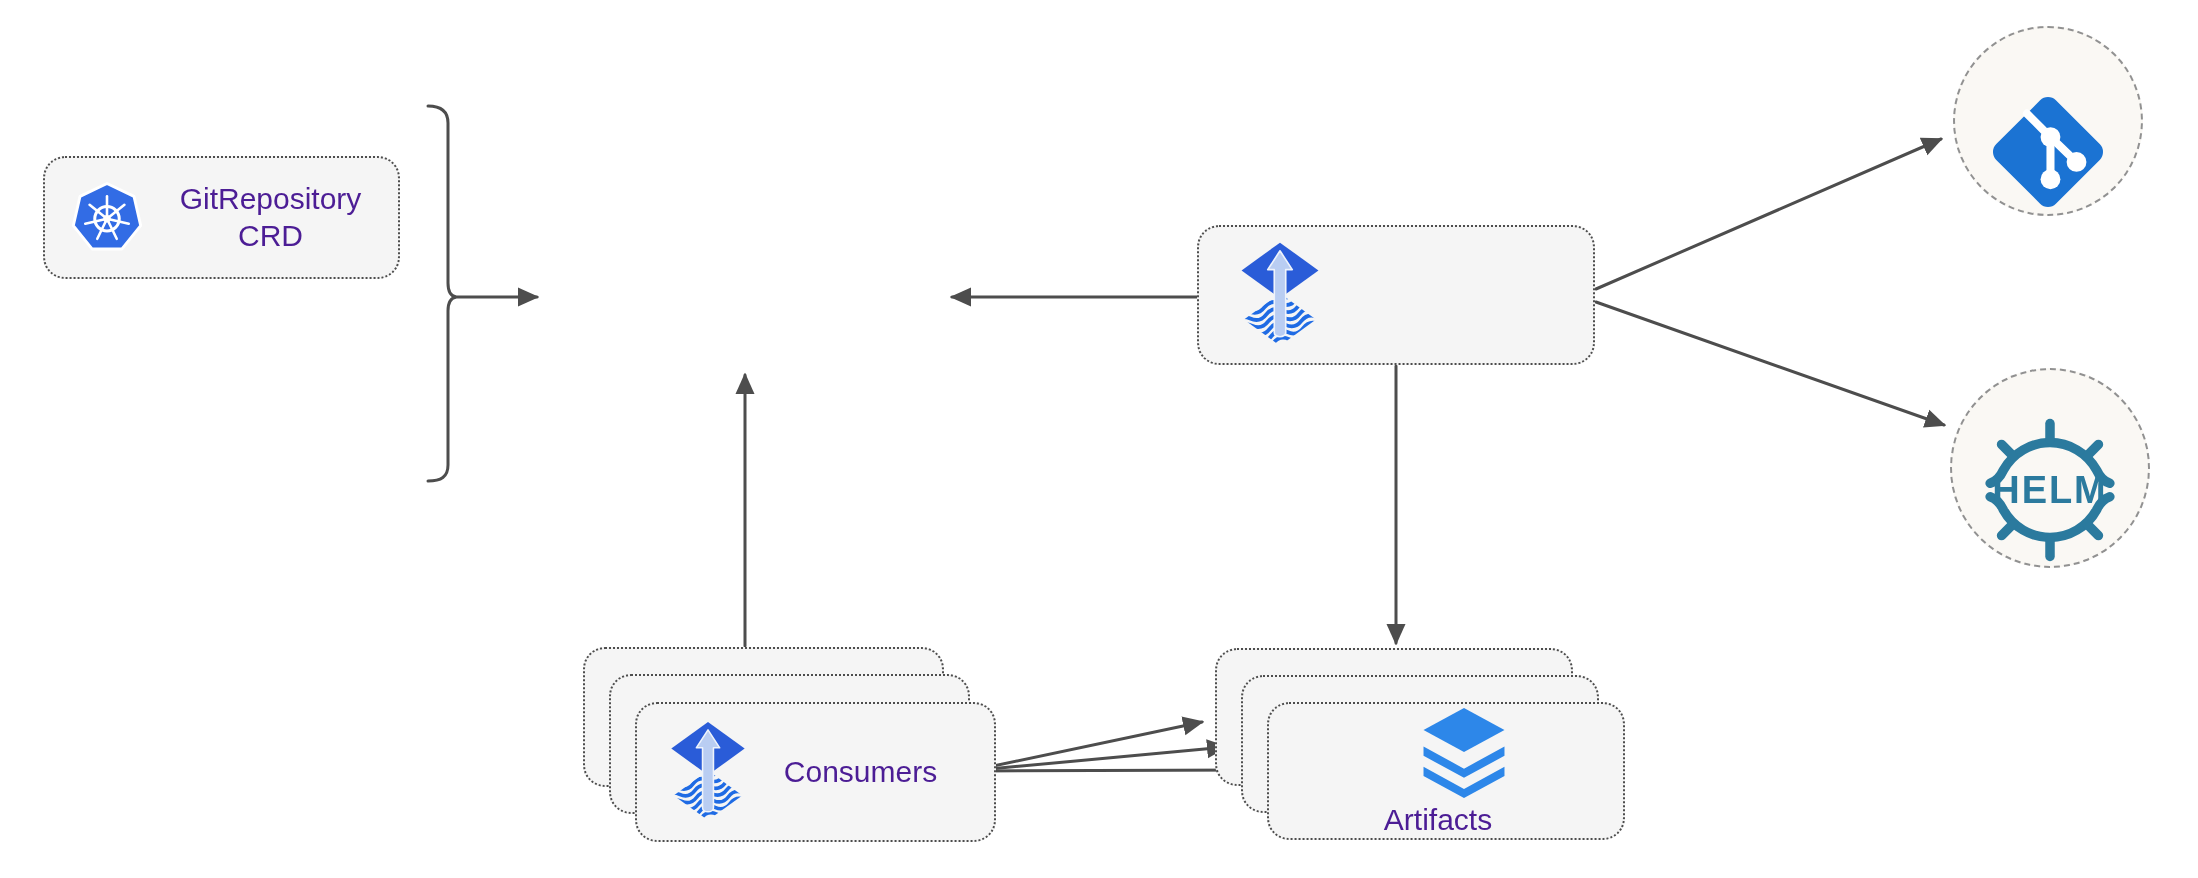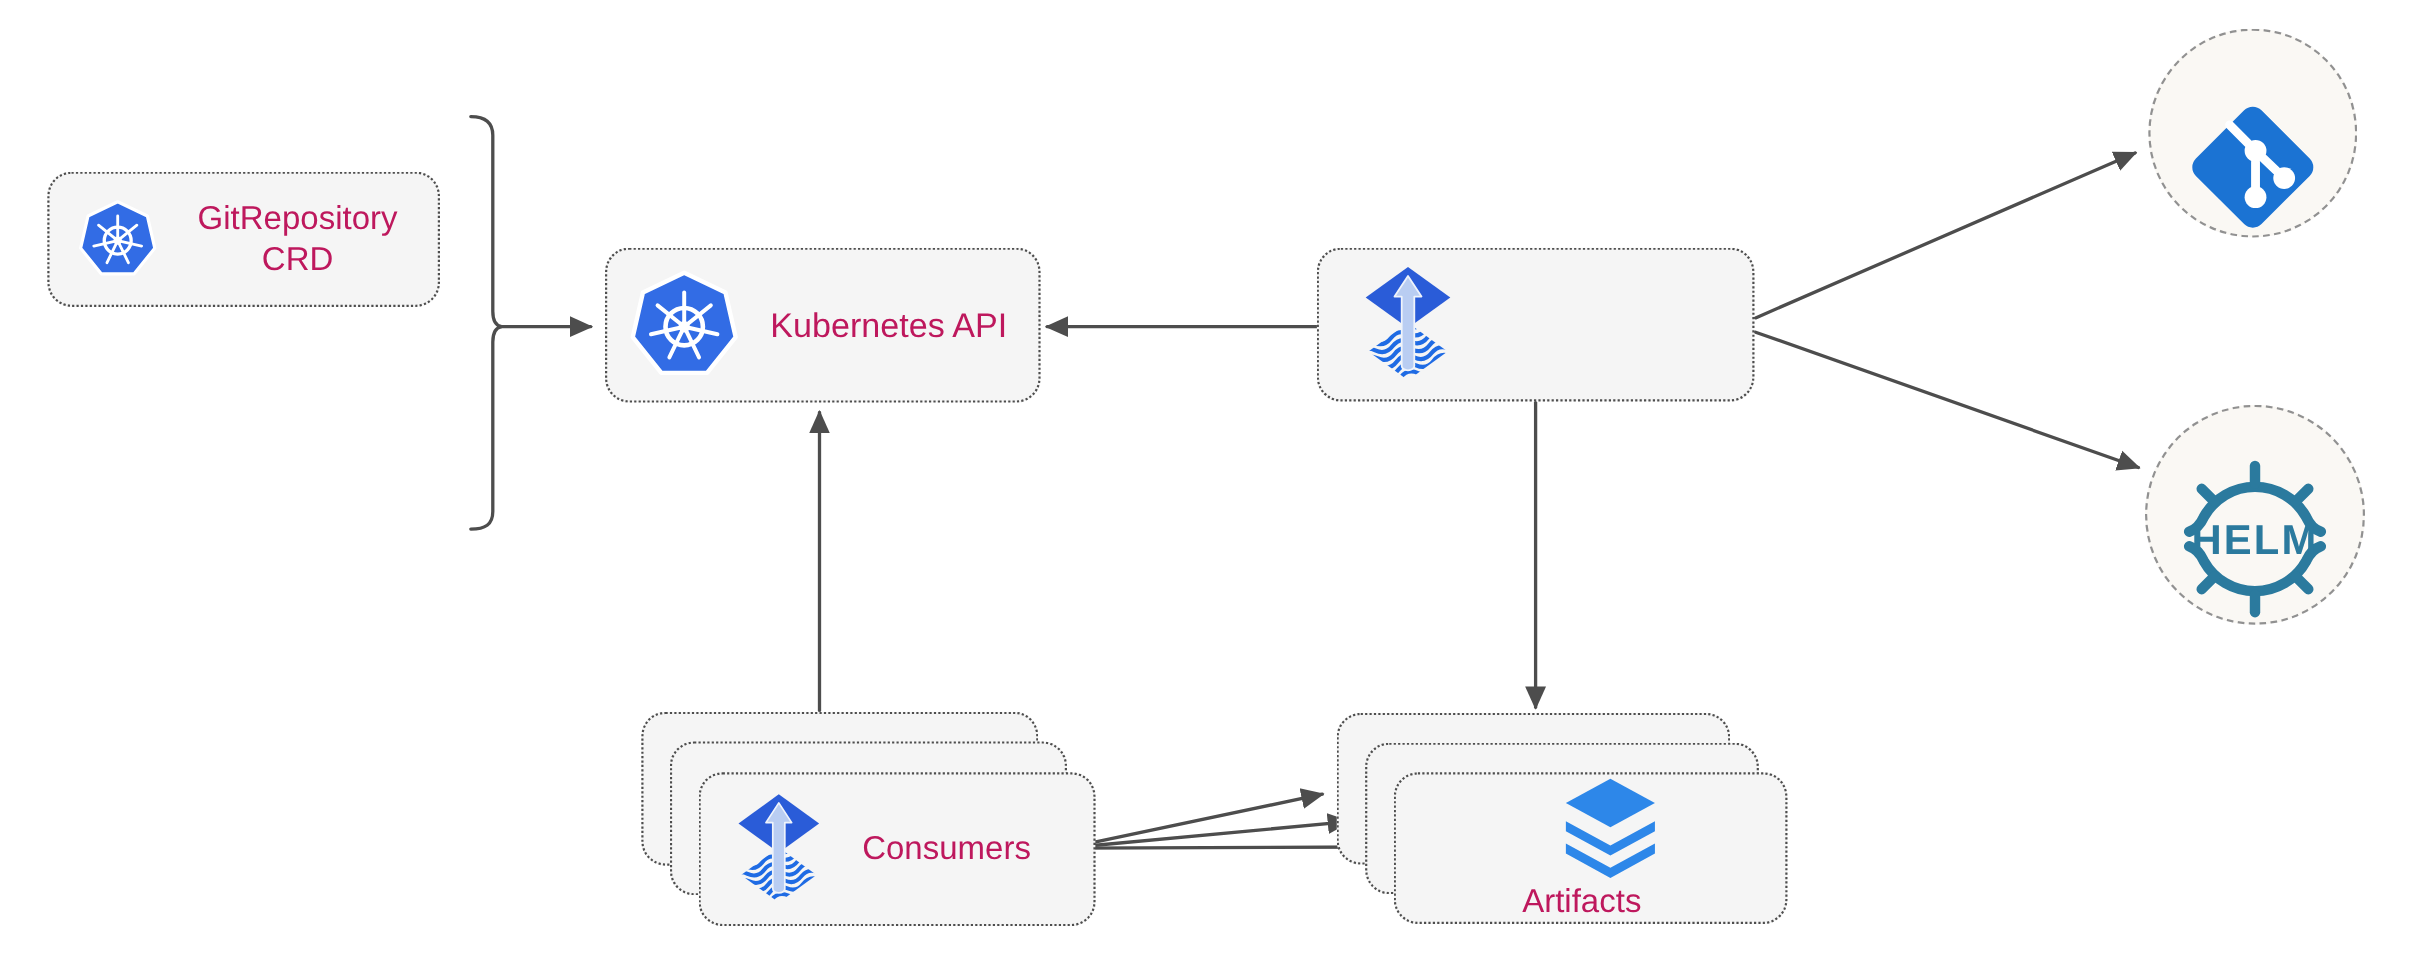--- a/index.html
+++ b/index.html
@@ -17,21 +17,21 @@
     position:absolute;box-sizing:border-box;background:#f5f5f5;
     border:2px dotted #4d4d4d;border-radius:22px;
   }
   .layer.front{display:flex;align-items:center;}
   .circle{
     position:absolute;box-sizing:border-box;background:#faf8f4;
     border:2px dashed #919191;border-radius:50%;
     display:flex;align-items:flex-end;justify-content:center;
   }
   .label{
-    flex:1;text-align:center;font-size:30px;color:#be185d;line-height:1.22;
+    flex:1;text-align:center;font-size:30px;color:#4c1d95;line-height:1.22;
   }
   .label .narrow{display:inline-block;max-width:175px;}
   .label .narrowcrd{display:inline-block;max-width:240px;}
   .icon{flex:0 0 auto;}
   .helm-word{
     font-family:"Liberation Sans",sans-serif;font-weight:bold;
     letter-spacing:2px;
   }
 </style>
 </head>
@@ -130,26 +130,20 @@
   <div class="box" style="left:43px;top:156px;width:357px;height:123px;">
     <svg class="icon" viewBox="0 0 100 100" style="width:72px;height:76px;margin-left:26px;">
         <use href="#k8s-logo"></use>
       </svg>
     <div class="label">
       <span class="narrowcrd">GitRepository CRD</span>
     </div>
   </div>
 
 
-  <div class="box" style="left:550px;top:225px;width:396px;height:141px;">
-    <svg class="icon" viewBox="0 0 100 100" style="width:100px;height:104px;margin-left:20px;">
-        <use href="#k8s-logo"></use>
-      </svg>
-    <div class="label" style="font-size:31px;">Kubernetes API</div>
-  </div>
 
   <div class="box" style="left:1197px;top:225px;width:398px;height:140px;">
     <svg class="icon" viewBox="0 0 100 132" style="width:82px;height:108px;margin-left:40px;">
         <use href="#flux-logo"></use>
       </svg>
   </div>
 
   <div style="position:absolute;left:583px;top:647px;width:415px;height:197px;">
     <div class="layer" style="left:0;top:0;width:361px;height:140px;"></div>
     <div class="layer" style="left:26px;top:27px;width:361px;height:140px;"></div>

